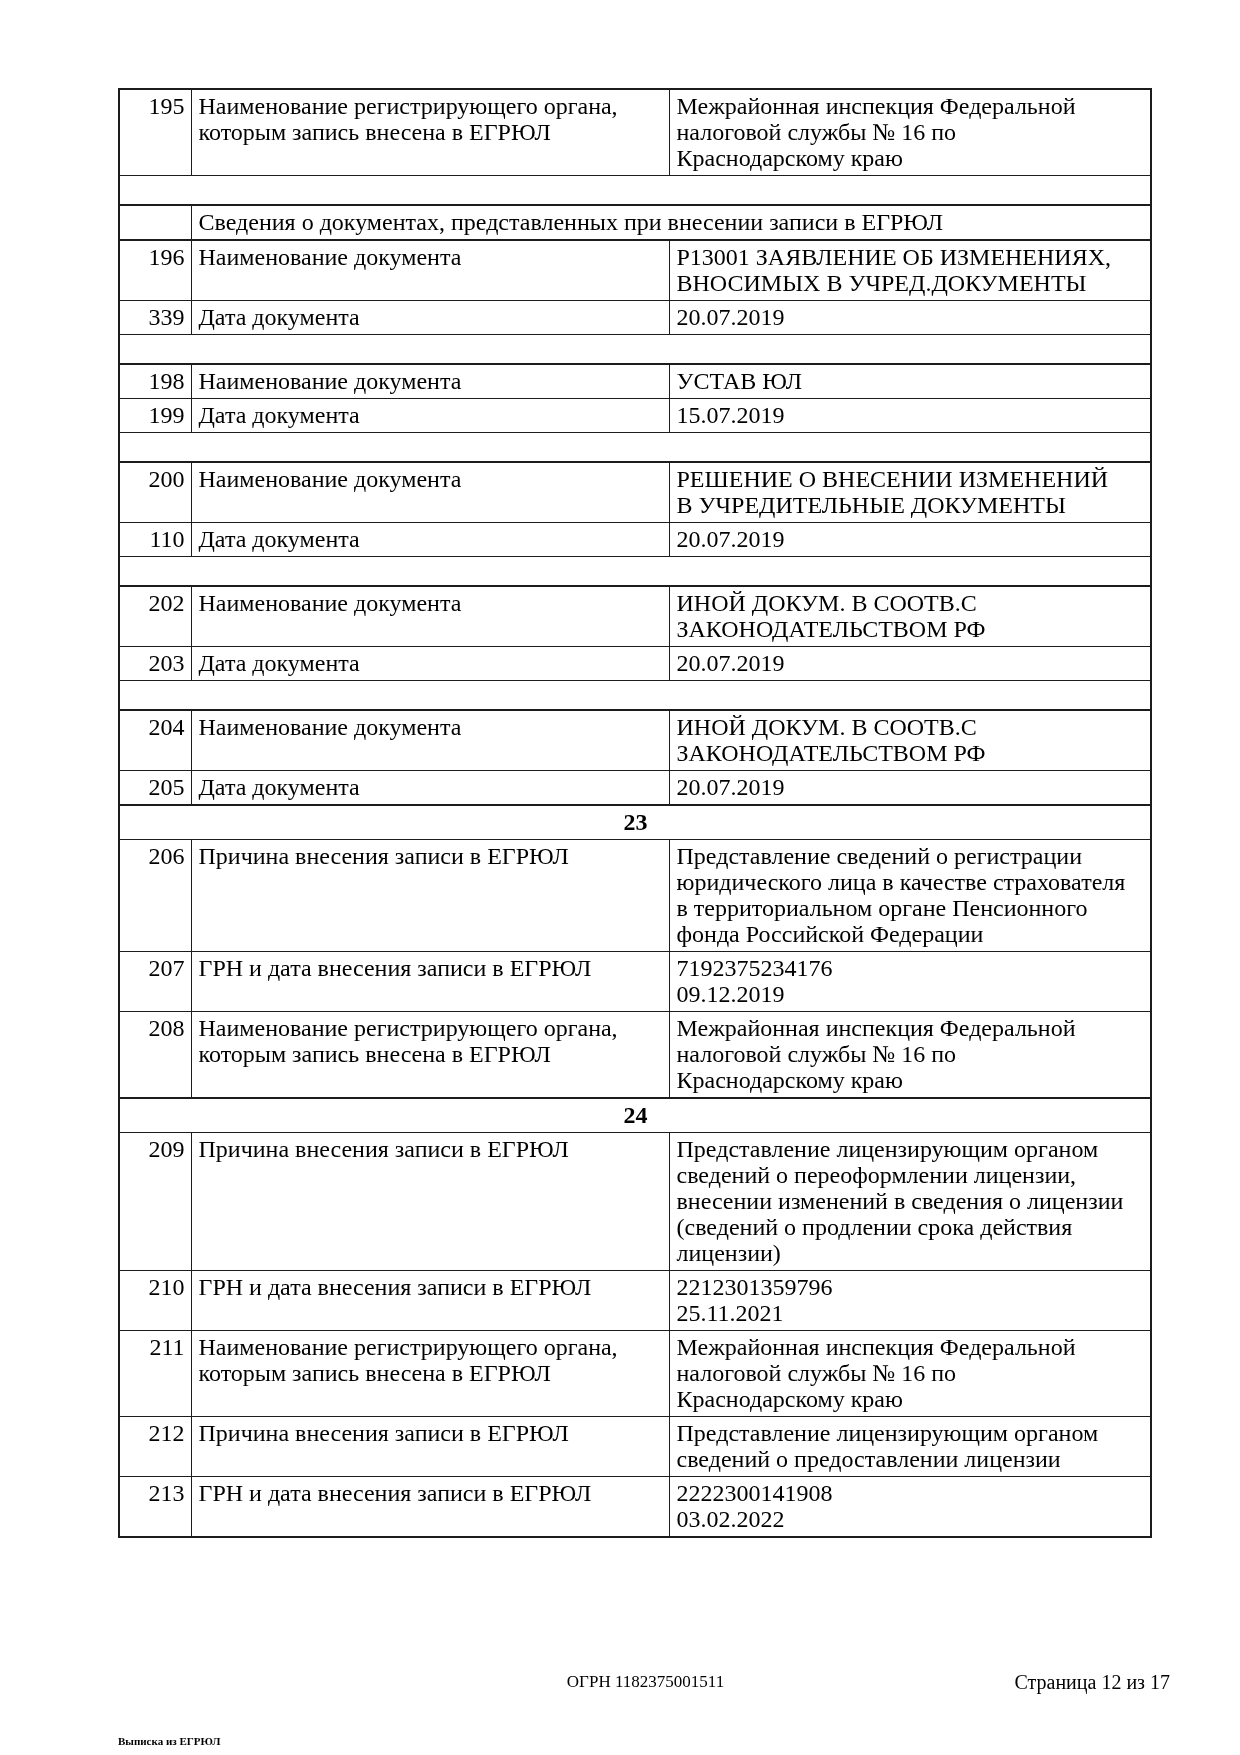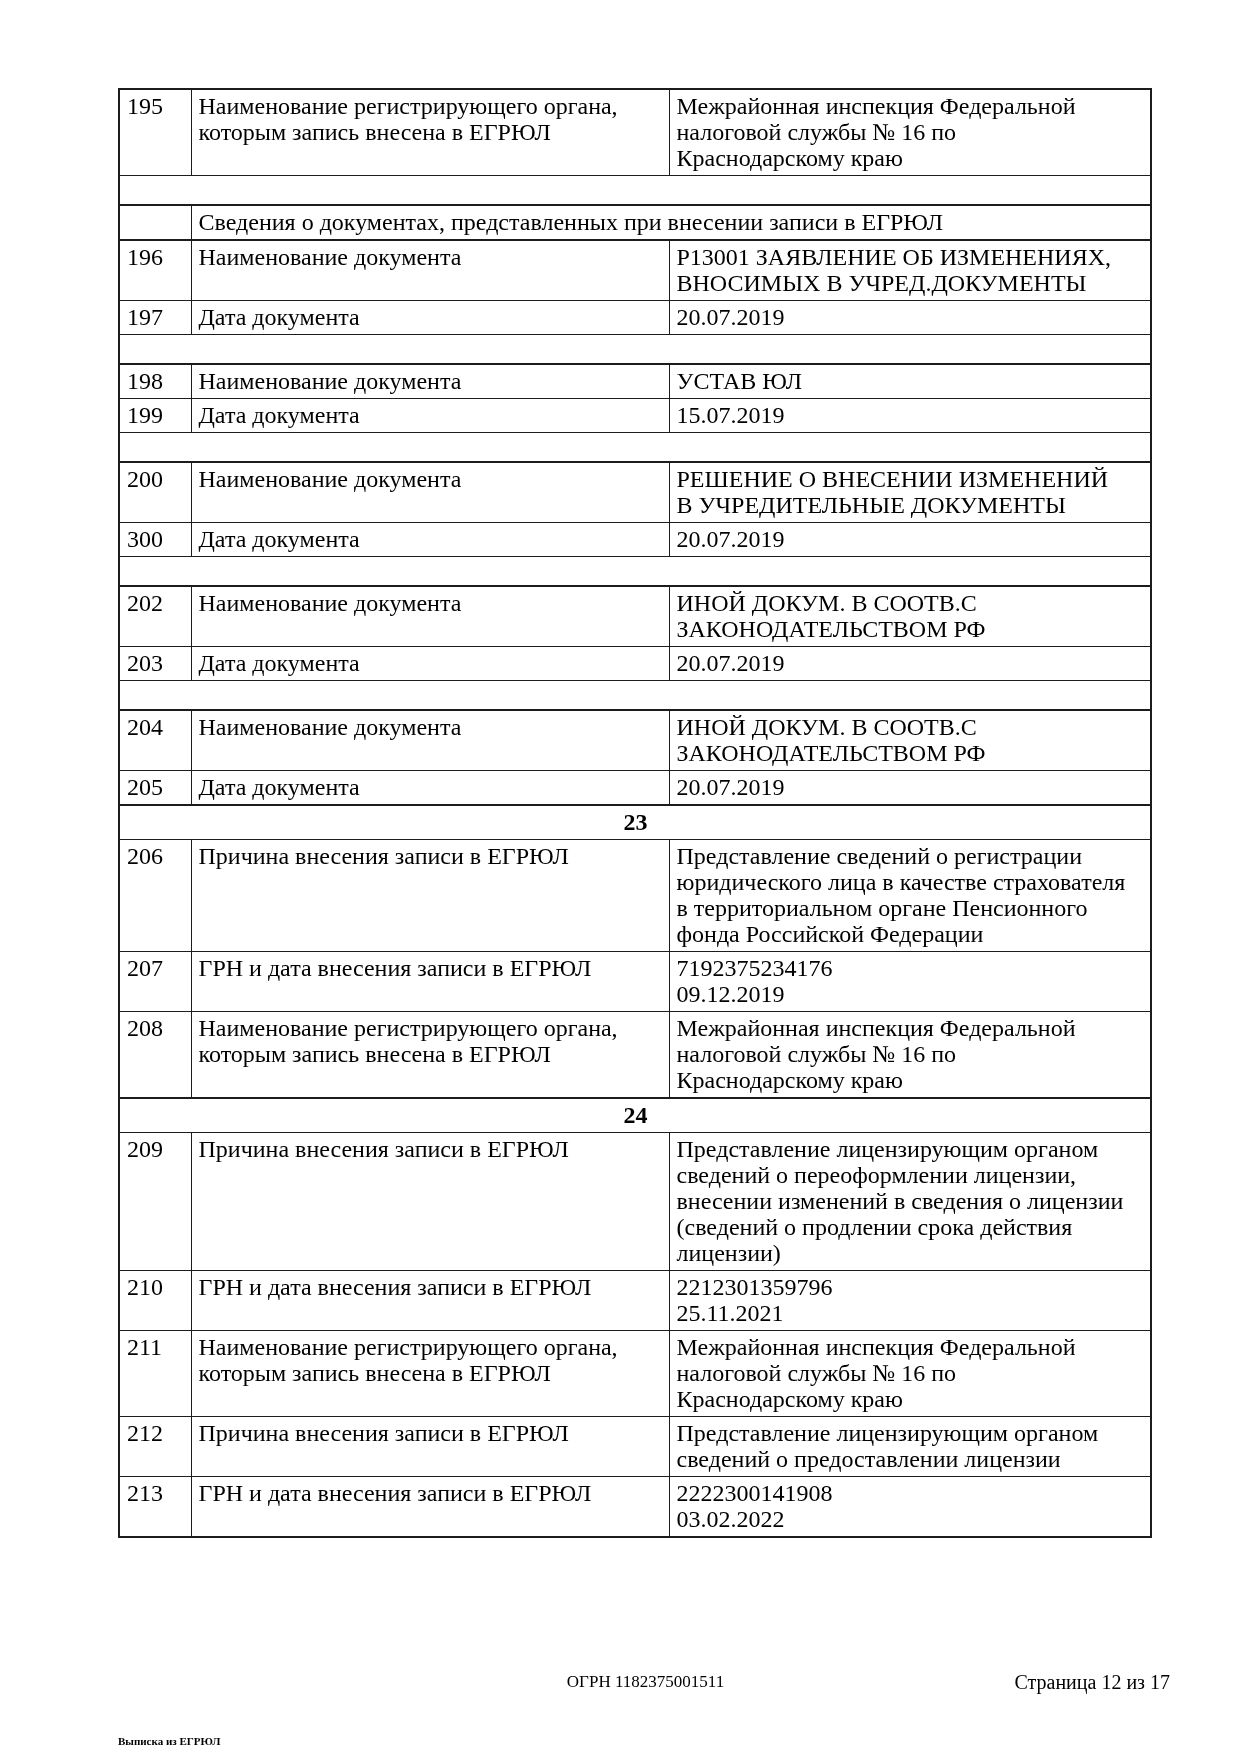--- a/index.html
+++ b/index.html
@@ -37,21 +37,21 @@
   table.egrul td {
     border: 1px solid #1c1c1c;
     vertical-align: top;
     font-size: 24px;
     line-height: 26px;
     padding: 3px 6px 4px 7px;
     white-space: pre-line;
     overflow: hidden;
   }
   td.num-cell {
-    text-align: left;
+    text-align: right;
     padding-left: 2px;
     padding-right: 2px;
   }
   tr.gap td {
     height: 28px;
     border-bottom-width: 2px;
     padding: 0;
   }
   tr.docs_header td {
     border-bottom-width: 2px;
@@ -120,21 +120,21 @@
             <td class="num-cell"></td>
             <td colspan="2">Сведения о документах, представленных при внесении записи в ЕГРЮЛ</td>
           </tr>
           <tr class="data">
             <td class="num-cell">196</td>
             <td class="label-cell">Наименование документа</td>
             <td class="value-cell">Р13001 ЗАЯВЛЕНИЕ ОБ ИЗМЕНЕНИЯХ,
 ВНОСИМЫХ В УЧРЕД.ДОКУМЕНТЫ</td>
           </tr>
           <tr class="data">
-            <td class="num-cell">197</td>
+            <td class="num-cell">339</td>
             <td class="label-cell">Дата документа</td>
             <td class="value-cell">20.07.2019</td>
           </tr>
           <tr class="gap">
             <td colspan="3"></td>
           </tr>
           <tr class="data">
             <td class="num-cell">198</td>
             <td class="label-cell">Наименование документа</td>
             <td class="value-cell">УСТАВ ЮЛ</td>
@@ -147,21 +147,21 @@
           <tr class="gap">
             <td colspan="3"></td>
           </tr>
           <tr class="data">
             <td class="num-cell">200</td>
             <td class="label-cell">Наименование документа</td>
             <td class="value-cell">РЕШЕНИЕ О ВНЕСЕНИИ ИЗМЕНЕНИЙ
 В УЧРЕДИТЕЛЬНЫЕ ДОКУМЕНТЫ</td>
           </tr>
           <tr class="data">
-            <td class="num-cell">300</td>
+            <td class="num-cell">110</td>
             <td class="label-cell">Дата документа</td>
             <td class="value-cell">20.07.2019</td>
           </tr>
           <tr class="gap">
             <td colspan="3"></td>
           </tr>
           <tr class="data">
             <td class="num-cell">202</td>
             <td class="label-cell">Наименование документа</td>
             <td class="value-cell">ИНОЙ ДОКУМ. В СООТВ.С

